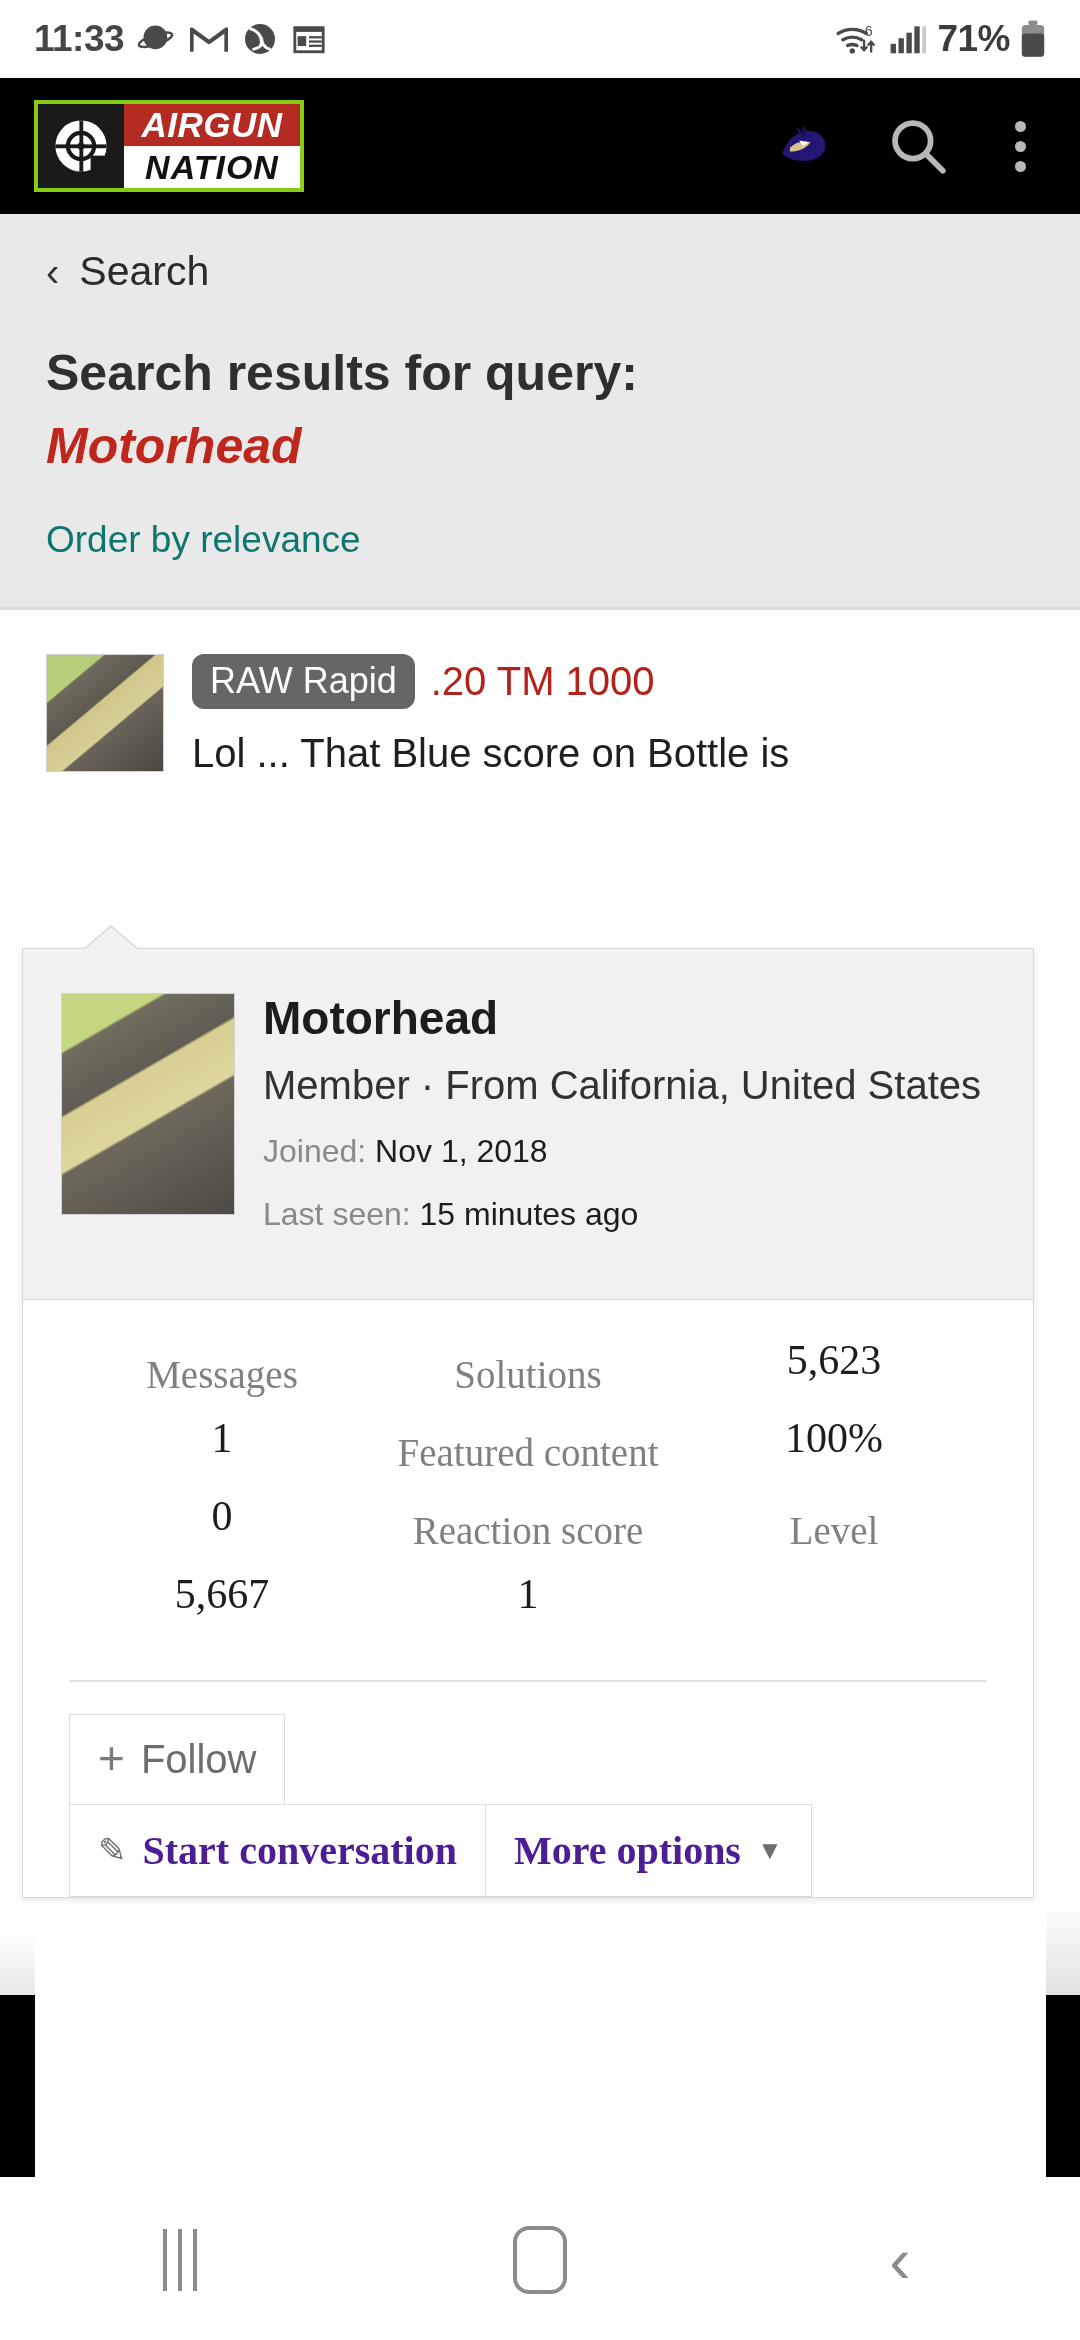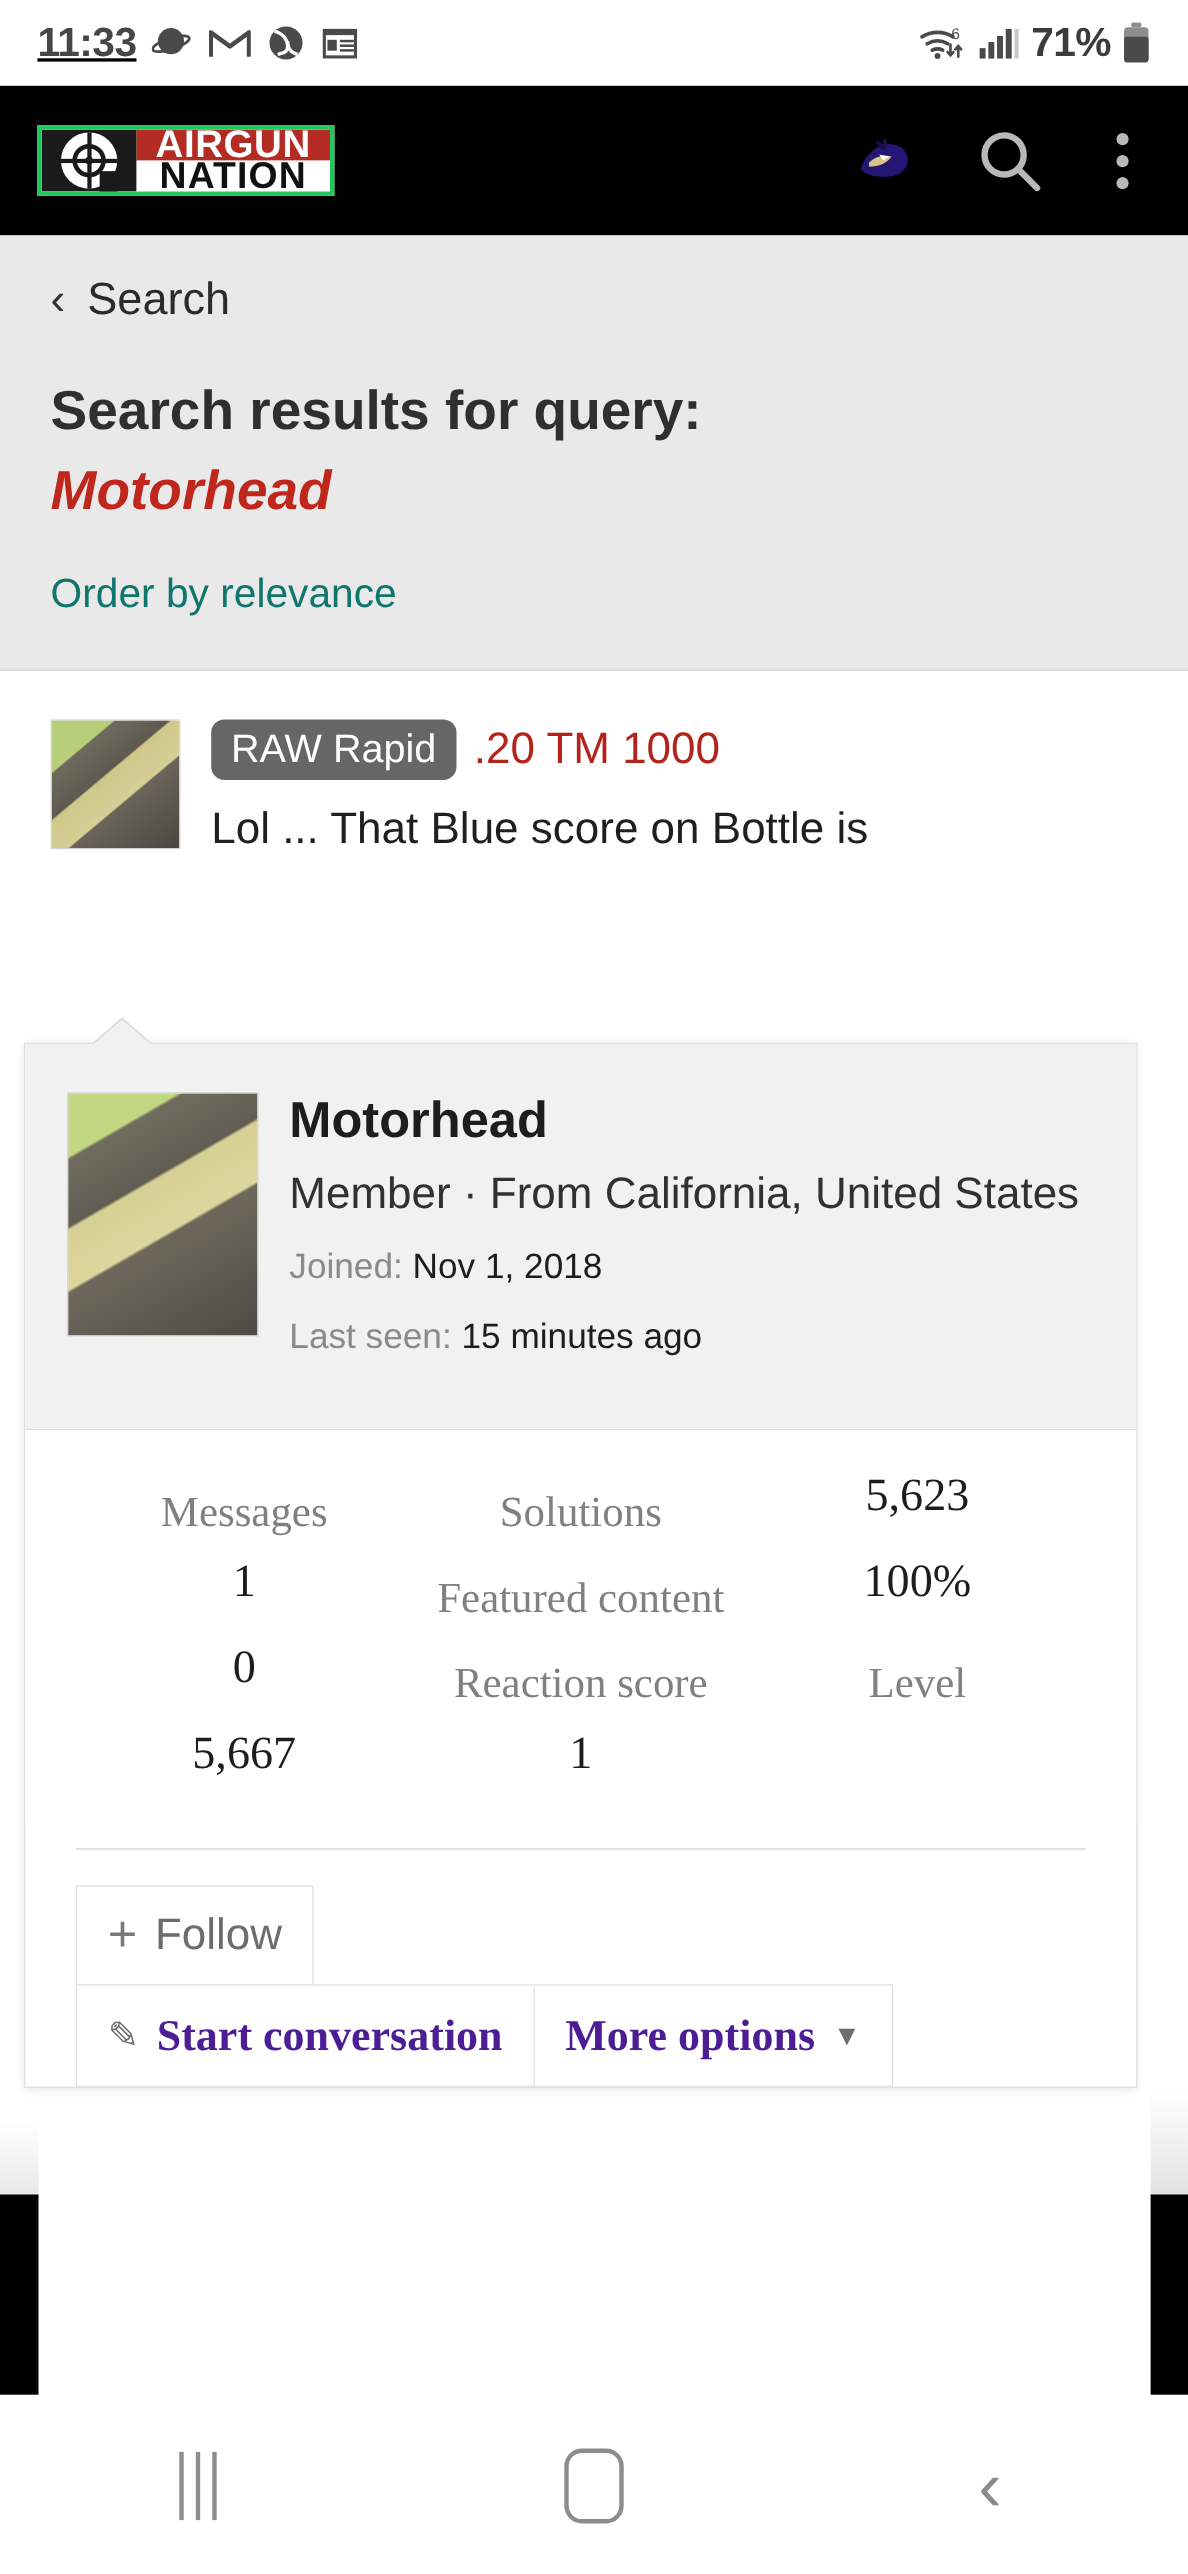--- a/index.html
+++ b/index.html
@@ -10,39 +10,39 @@
     overflow:hidden;
     position:relative;
   }
   
   .statusbar{
     height:78px;width:100%;
     background:#ffffff;
     display:flex;align-items:center;justify-content:space-between;
     padding:0 34px;box-sizing:border-box;
   }
-  .sb-left{display:flex;align-items:center;gap:14px;text-decoration:underline;}
+  .sb-left{display:flex;align-items:center;gap:14px;}
   .sb-time{font-size:37px;font-weight:700;color:#464646;letter-spacing:-0.5px;}
   .sb-right{display:flex;align-items:center;gap:10px;}
   .sb-batt-text{font-size:37px;font-weight:700;color:#3c3c3c;letter-spacing:-0.5px;}
   .ico{display:inline-block;line-height:0;}
 
   
   .siteheader{
     height:136px;width:100%;
     background:#000000;
     display:flex;align-items:center;
     box-sizing:border-box;
     padding:0 26px 0 34px;
   }
   .logo{
-    width:270px;height:64px;background:#ffffff;
+    width:270px;height:92px;background:#ffffff;
     display:flex;flex-direction:column;
-    border:4px solid #22c55e;box-sizing:border-box;
-    position:relative;overflow:hidden;
+    border:4px solid #84cc16;box-sizing:border-box;
+    position:relative;overflow:hidden;font-style:italic;
   }
   .logo-mark{
     width:86px;background:#1a1a1a;
     display:flex;align-items:center;justify-content:center;
     position:absolute;left:0;top:0;bottom:0;
   }
   .logo-text-wrap{margin-left:86px;width:calc(100% - 86px);height:100%;display:flex;flex-direction:column;}
   .logo-airgun{
     background:#b32b23;color:#ffffff;
     font-size:35px;font-weight:700;letter-spacing:0.5px;

